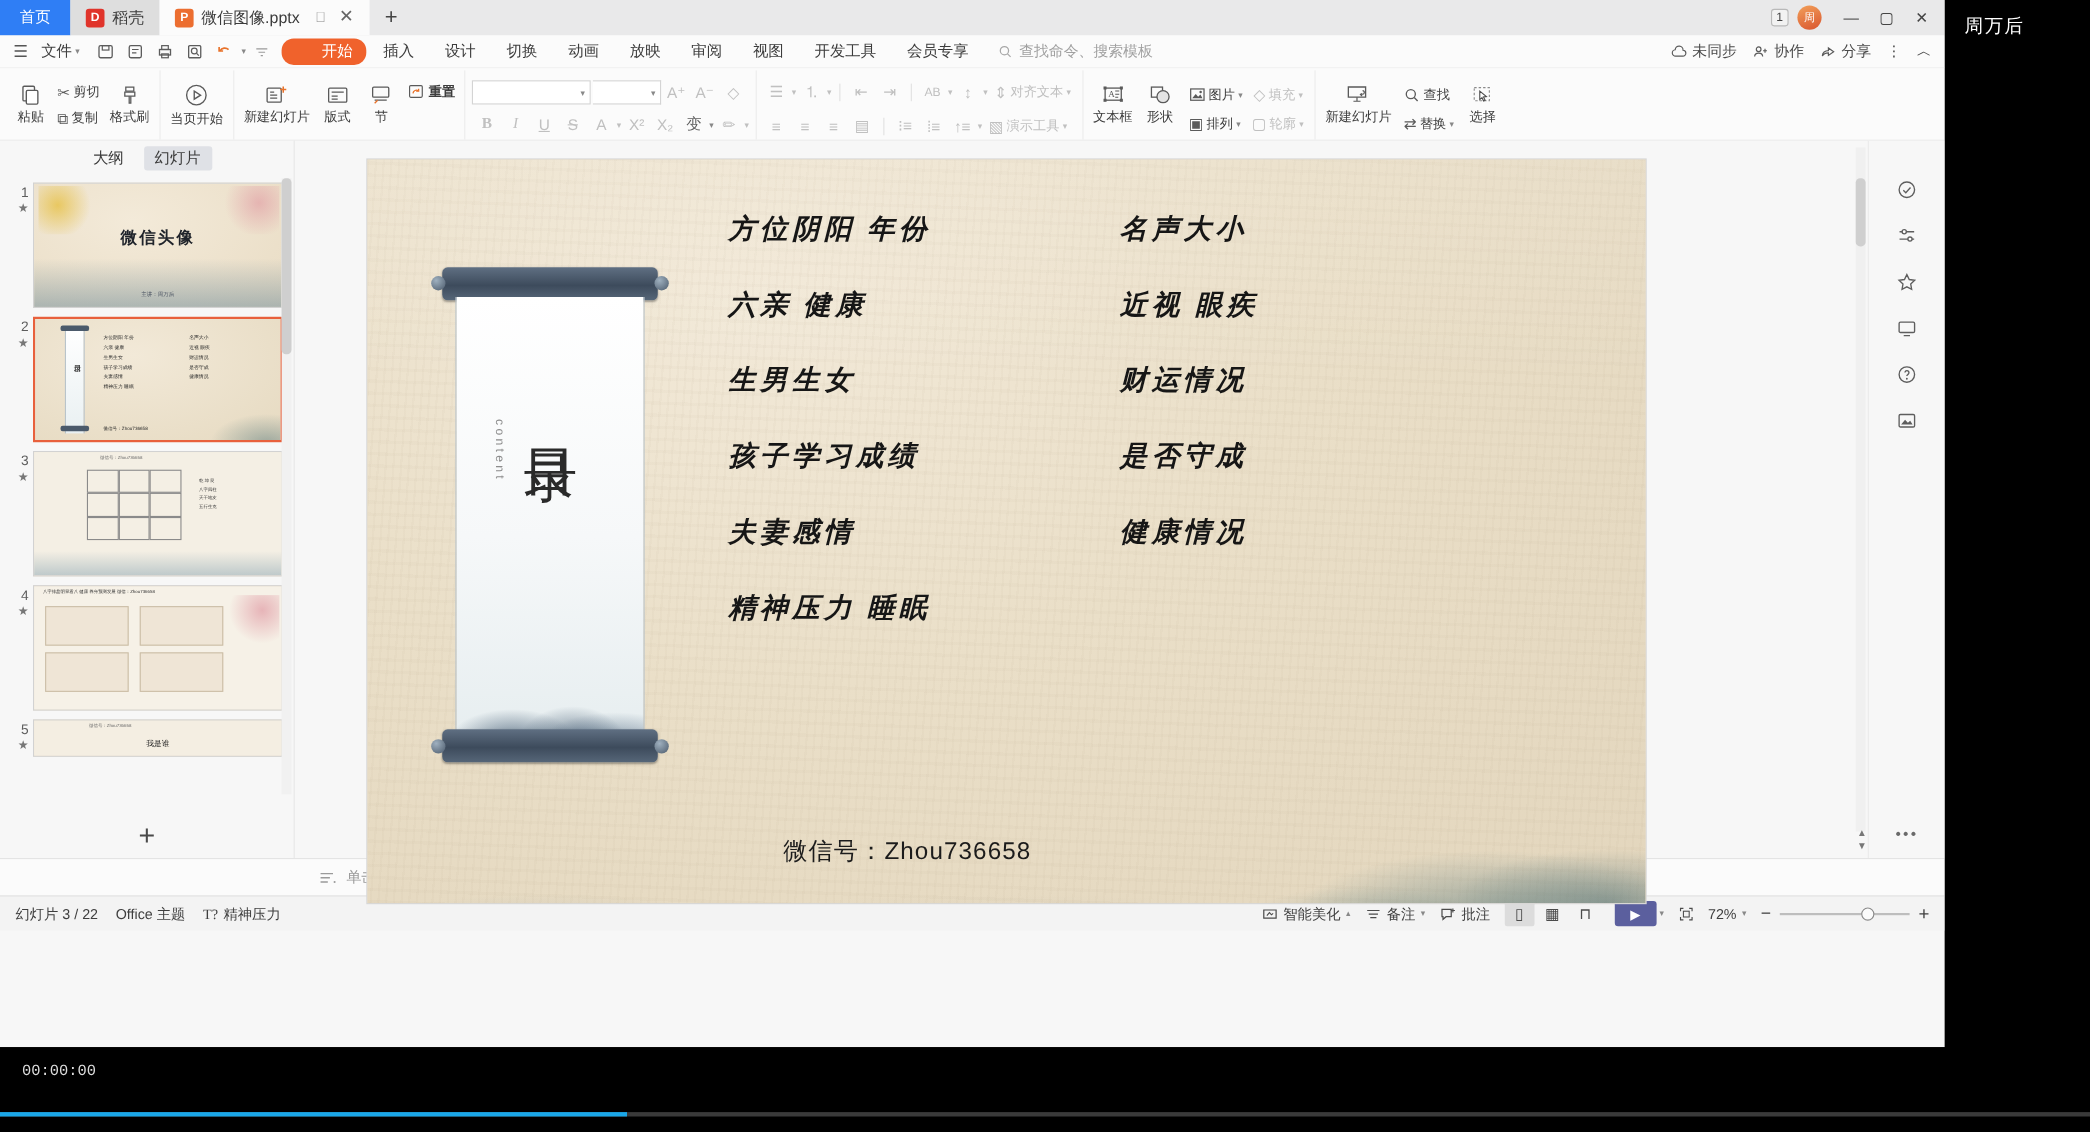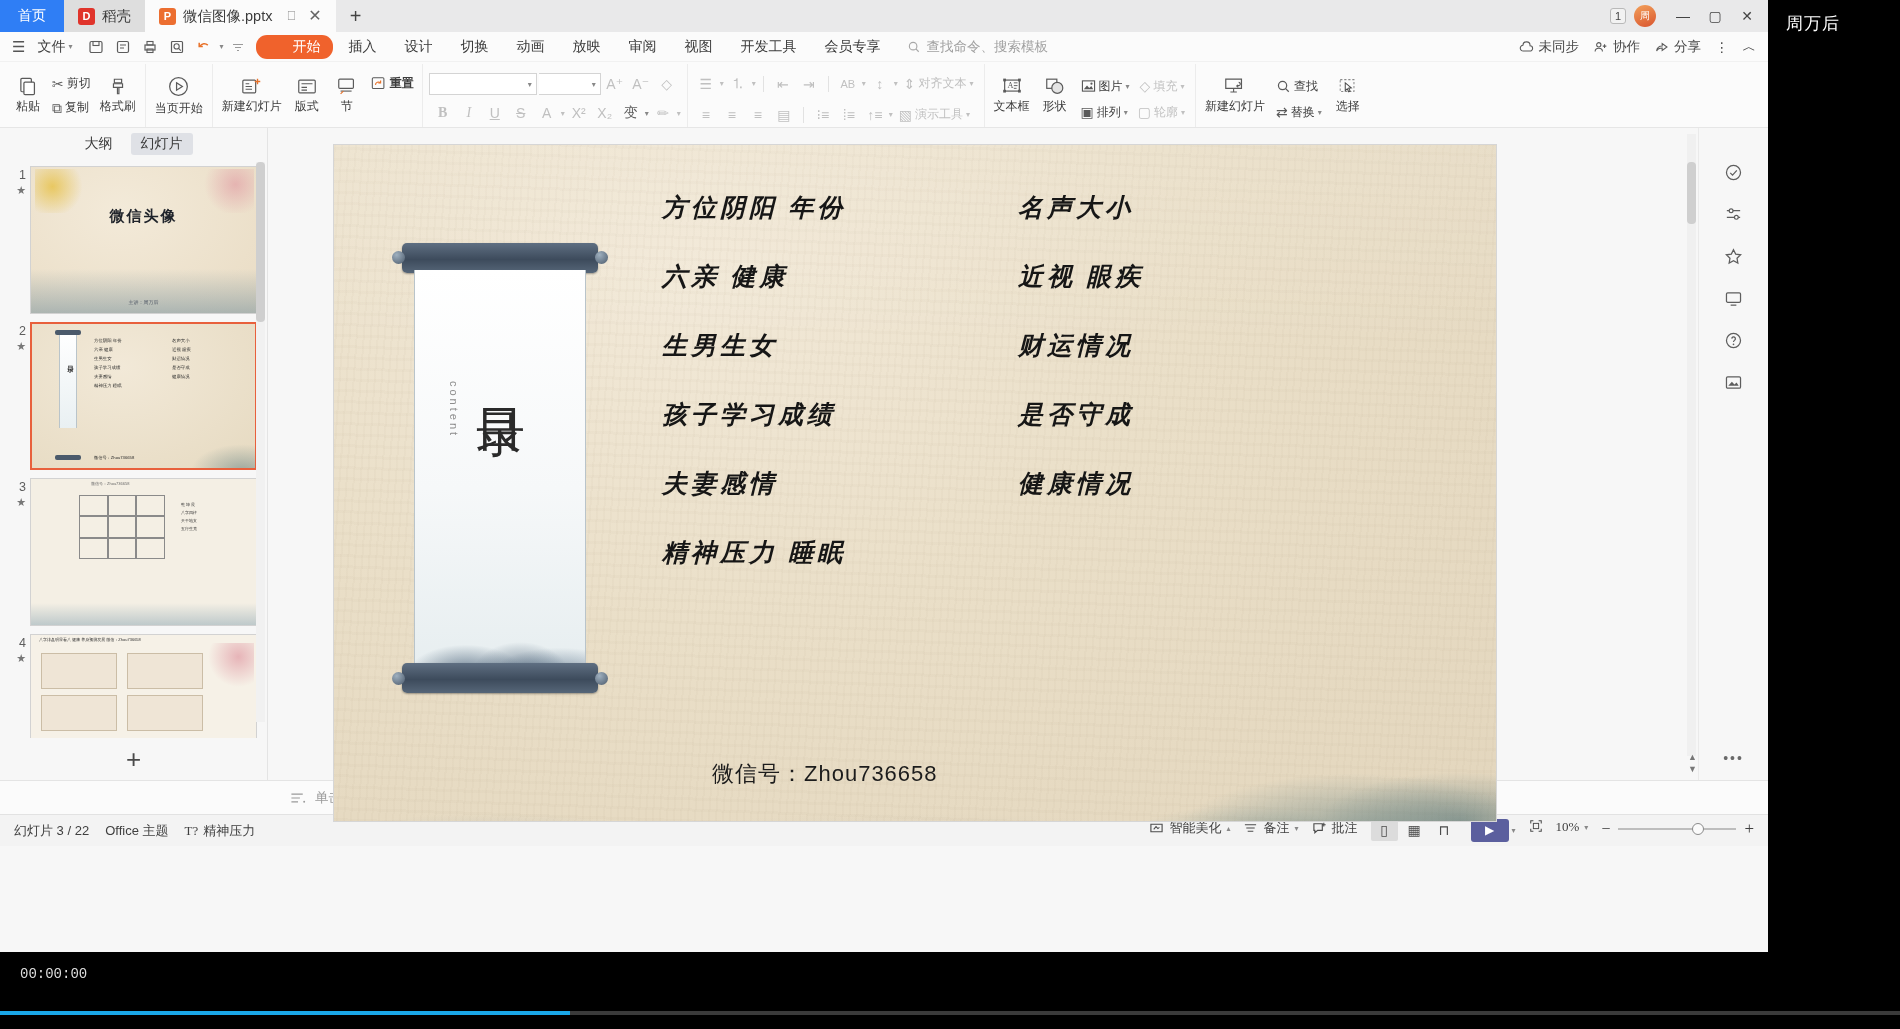--- a/index.html
+++ b/index.html
@@ -176,21 +176,21 @@
     display: flex; align-items: flex-start; gap: 4px;
     padding: 4px 10px 4px 4px;
   }
   .thumbnum {
     width: 22px; text-align: right;
     font-size: 12.5px; color: #5d5d5d; padding-top: 2px;
     line-height: 15px;
   }
   .thumbnum .star { display:block; font-size: 11px; color:#777; }
   .thumb {
-    flex: 1; height: 148px;
+    flex: 1; height: 114px;
     border: 1px solid #d2d2d2; background: #efe6d6;
     position: relative; overflow: hidden;
   }
   .thumbrow.sel .thumb { border: 2px solid #e8603c; }
   .addslide {
     height: 42px; display: flex; align-items: center; justify-content: center;
     font-size: 26px; color: #4a4a4a; font-weight: 300;
   }
   .panel-scrollbar {
     position: absolute; right: 2px; top: 34px; width: 9px; height: 560px;
@@ -346,21 +346,21 @@
 
   
   .statusbar {
     height: 32px; background: #f3f3f3;
     border-top: 1px solid #e2e2e2;
     display: flex; align-items: center;
     padding: 0 14px; gap: 16px;
     font-size: 13px; color: #3f3f3f;
   }
   .st-item { display: flex; align-items: center; gap: 5px; white-space: nowrap; }
-  .status-right { margin-left: auto; display: flex; align-items: flex-start; gap: 13px; font-family: Liberation Serif, serif; }
+  .status-right { margin-left: auto; display: flex; align-items: center; gap: 13px; }
   .viewbtn {
     width: 27px; height: 22px; display: flex; align-items: center; justify-content: center;
     color: #4b4b4b; font-size: 14px; border-radius: 2px;
   }
   .viewbtn.active { background: #dcdcdc; }
   .playbtn {
     width: 38px; height: 23px; background: #5b5f9e; color: #fff;
     display: flex; align-items: center; justify-content: center;
     border-radius: 3px; font-size: 12px;
   }
@@ -1056,21 +1056,21 @@
         <span class="playbtn">▶</span>
         <span class="caret">▾</span>
       </span>
       <span class="st-item">
         <svg width="14" height="14" viewBox="0 0 16 16">
             <path d="M2 5V2h3M14 5V2h-3M2 11v3h3M14 11v3h-3" fill="none" stroke="#4b4b4b" stroke-width="1.2"></path>
             <rect x="5" y="5" width="6" height="6" fill="none" stroke="#4b4b4b" stroke-width="1.1"></rect>
           </svg>
       </span>
       <span class="st-item">
-        <span>10%</span>
+        <span>72%</span>
         <span class="caret">▾</span>
       </span>
       <span class="zoomslider">
         <span style="font-size:16px;">−</span>
         <span class="slider-track">
           <span class="slider-knob"></span>
         </span>
         <span style="font-size:17px;">+</span>
       </span>
     </span>

